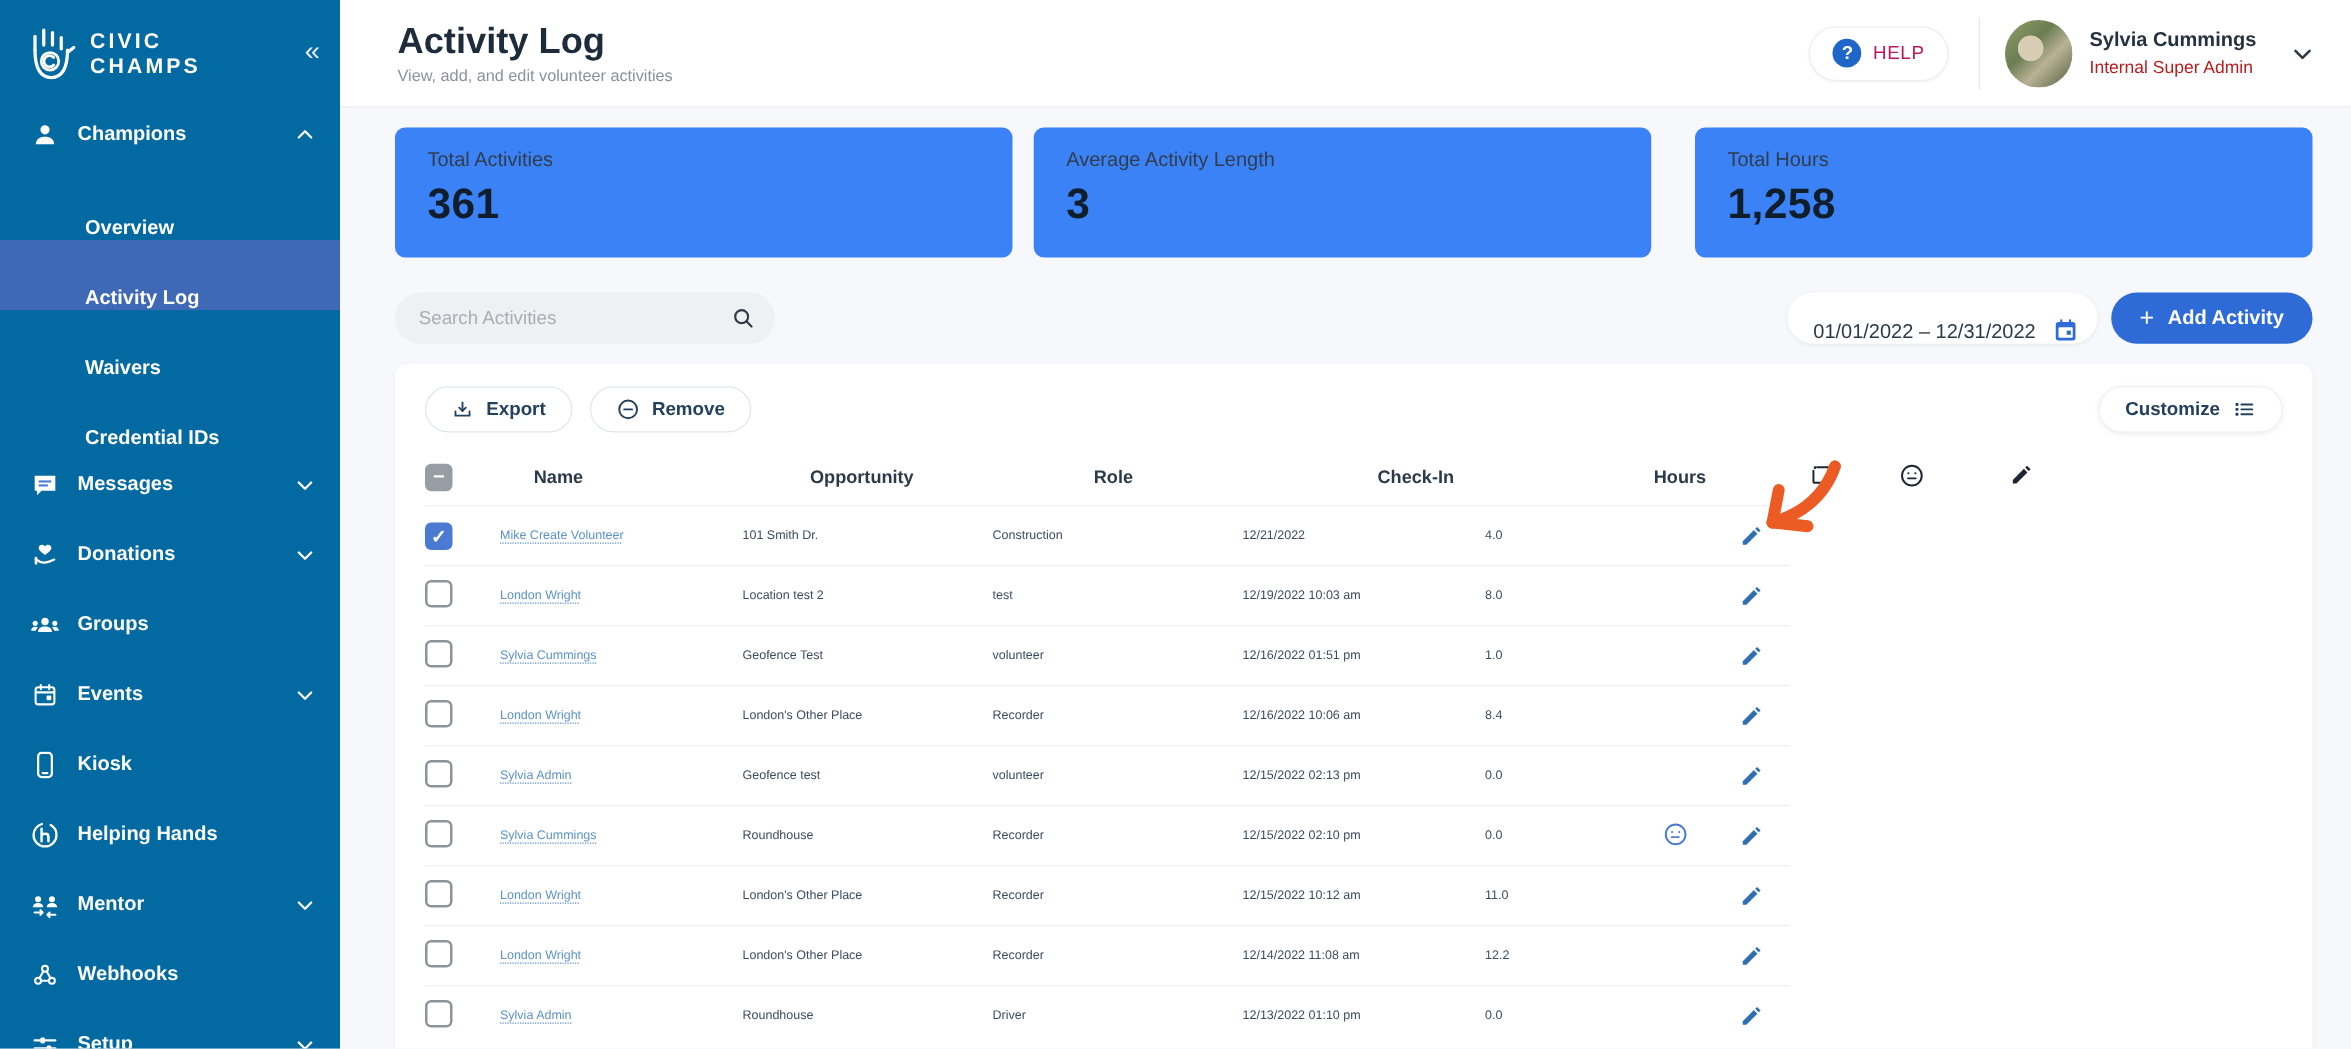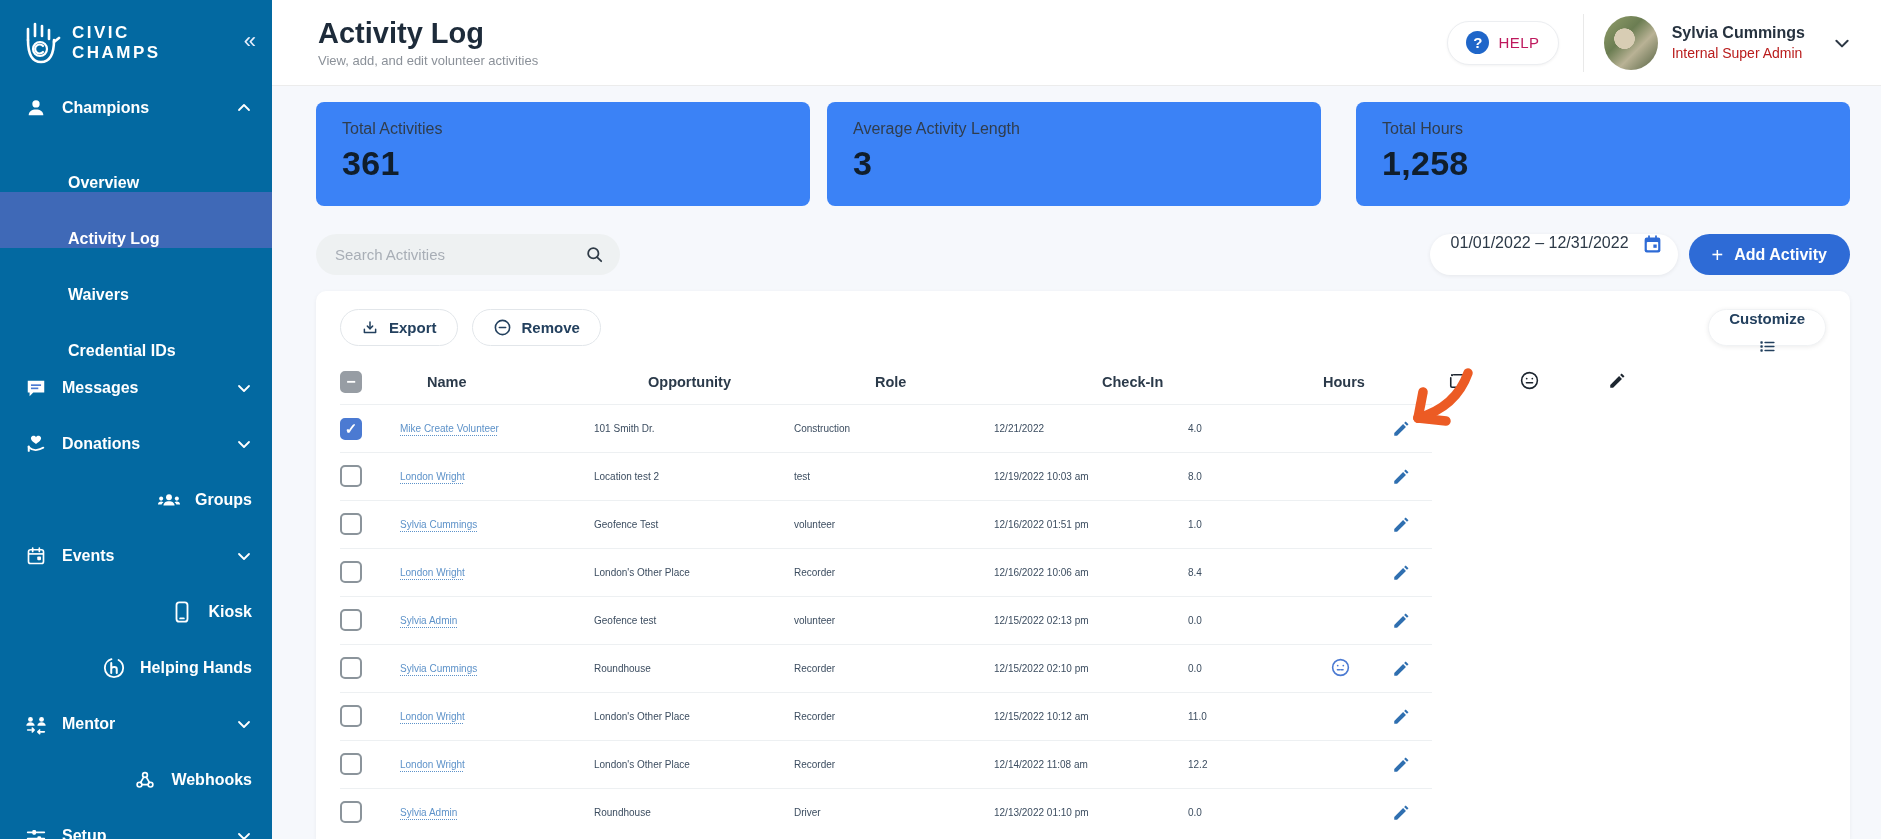--- a/index.html
+++ b/index.html
@@ -5,21 +5,21 @@
   * { box-sizing: border-box; margin: 0; padding: 0; }
   html,body { width:1881px; height:839px; overflow:hidden; }
   body { font-family:"Liberation Sans", sans-serif; background:#f6f8fc; }
   .app { display:flex; width:1881px; height:839px; position:relative; }
 
   
   .sidebar { width:272px; flex-shrink:0; background:#0369a1; color:#fff; position:relative; overflow:hidden; }
   .side-logo { display:flex; align-items:center; padding:20px 18px 14px 20px; height:80px; }
   .logo-text { margin-left:10px; font-weight:800; font-size:17px; letter-spacing:2.5px; line-height:1.15; }
   .collapse-btn { position:absolute; top:30px; right:16px; font-size:22px; color:#e7eefc; cursor:pointer; background:none; border:none; line-height:1; }
-  .nav-item { height:56px; display:flex; align-items:center; padding:0 20px 0 24px; font-size:16px; font-weight:700; cursor:pointer;justify-content:flex-end; }
+  .nav-item { height:56px; display:flex; align-items:center; padding:0 20px 0 24px; font-size:16px; font-weight:700; cursor:pointer; }
   .nav-item .nav-icon { width:24px; height:24px; margin-right:14px; display:flex; align-items:center; justify-content:center; }
   .nav-item .chev { margin-left:auto; display:flex; }
   .sub-item { height:56px; display:flex; align-items:flex-end; padding-left:68px; font-size:16px; font-weight:700; cursor:pointer; }
   .sub-item.active { background:#3f69b7; }
   svg.sicon { stroke:#fff; fill:none; stroke-width:1.8; stroke-linecap:round; stroke-linejoin:round; }
   svg.sfill { fill:#fff; }
 
   
   .main { flex:1; display:flex; flex-direction:column; background:#f6f8fc; min-width:0; }
   .topbar { height:86px; background:#fff; border-bottom:1px solid #ececec; display:flex; align-items:center; padding:0 22px 0 46px; flex-shrink:0; }
@@ -45,29 +45,29 @@
   .stat-card { flex:1; height:104px; background:#3b82f6; border-radius:8px; padding:18px 26px; }
   .stat-card.third { margin-left:18px; }
   .stat-label { font-size:16px; color:#303d4d; }
   .stat-value { font-size:34px; font-weight:700; color:#101e2c; margin-top:6px; letter-spacing:.3px; }
 
   
   .filter-row { margin-top:28px; display:flex; align-items:center; }
   .search-box { width:304px; height:41px; background:#eef1f2; border-radius:21px; display:flex; align-items:center; padding:0 16px 0 19px; }
   .search-box input { flex:1; border:none; outline:none; background:transparent; font-size:15px; color:#333; font-family:inherit; }
   .search-box input::placeholder { color:#a8aeb6; }
-  .date-pill { margin-left:auto; height:41px; background:#fff; border-radius:21px; display:flex; align-items:flex-start; gap:13px; padding:0 15px 0 21px; box-shadow:0 1px 4px rgba(0,0,0,.07); font-size:16px; color:#2c3947; cursor:pointer; }
+  .date-pill { margin-left:auto; height:41px; background:#fff; border-radius:21px; display:flex; align-items:flex-end; gap:13px; padding:0 15px 0 21px; box-shadow:0 1px 4px rgba(0,0,0,.07); font-size:16px; color:#2c3947; cursor:pointer; }
   .add-btn { margin-left:11px; height:41px; border:none; background:#2e6bd6; color:#fff; border-radius:21px; padding:0 23px; font-size:16px; font-weight:700; font-family:inherit; display:flex; align-items:center; gap:11px; cursor:pointer; }
   .add-plus { font-size:20px; font-weight:400; line-height:1; }
 
   
   .table-card { margin-top:16px; background:#fff; border-radius:10px 10px 0 0; box-shadow:0 1px 4px rgba(0,0,0,.05); padding:18px 24px 0 24px; flex:1; min-height:0; overflow:hidden; }
   .table-toolbar { display:flex; align-items:center; }
   .tool-btn { height:37px; border:1px solid #e2e6ea; background:#fff; border-radius:19px; display:flex; align-items:center; gap:10px; padding:0 20px; font-size:15px; font-weight:700; color:#23405e; font-family:inherit; cursor:pointer; margin-right:14px; }
-  .customize-btn { margin-left:auto; margin-right:0; border:1px solid #f0f2f4; box-shadow:0 1px 5px rgba(0,0,0,.08);flex-direction:column; }
+  .customize-btn { margin-left:auto; margin-right:0; border:1px solid #f0f2f4; box-shadow:0 1px 5px rgba(0,0,0,.08); }
 
   .grid-row { display:grid; grid-template-columns:60px 194px 200px 200px 194px 97px 45px 62px 40px; align-items:center; width:1092px; }
   .thead { height:44px; margin-top:14px; font-size:14.5px; font-weight:700; color:#2b3a4a;gap:27px; }
   .trow { height:48px; border-top:1px solid #edf0f2; font-size:10px; color:#3c4d60; }
   .cell-name a { color:#5d92c9; cursor:pointer; text-decoration:underline dotted 1px; text-underline-offset:3px; }
   .checkbox { width:22px; height:22px; border:2px solid #8b949b; border-radius:5px; background:#fff; display:inline-flex; align-items:center; justify-content:center; cursor:pointer; }
   .checkbox.checked { background:#4b7ad2; border-color:#4b7ad2; }
   .checkbox.checked::after { content:"✓"; color:#fff; font-size:15px; font-weight:700; }
   .checkbox.indeterminate { background:#979da4; border-color:#979da4; }
   .checkbox.indeterminate::after { content:"−"; color:#fff; font-size:16px; font-weight:700; }

